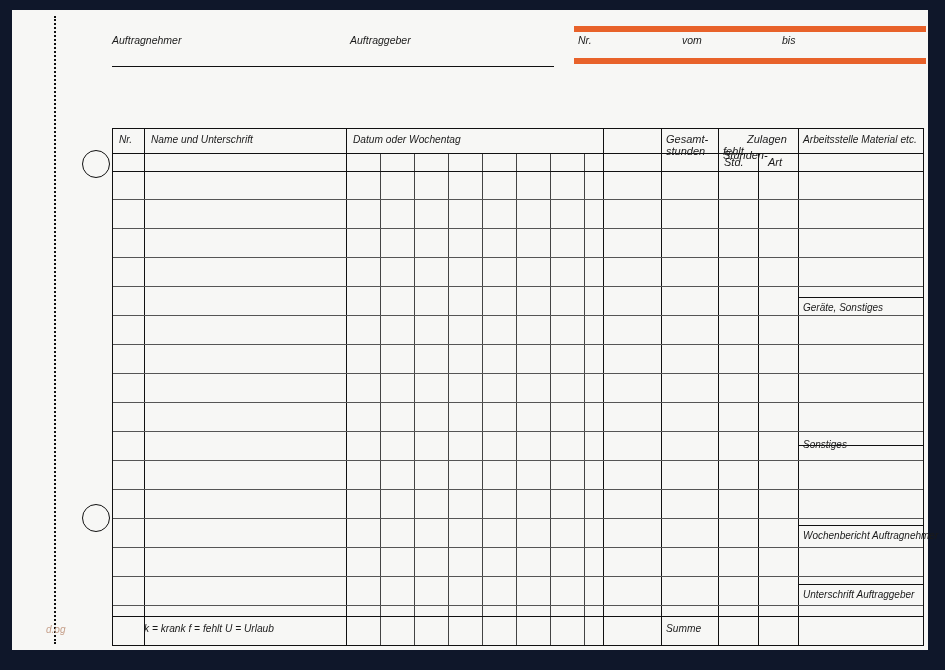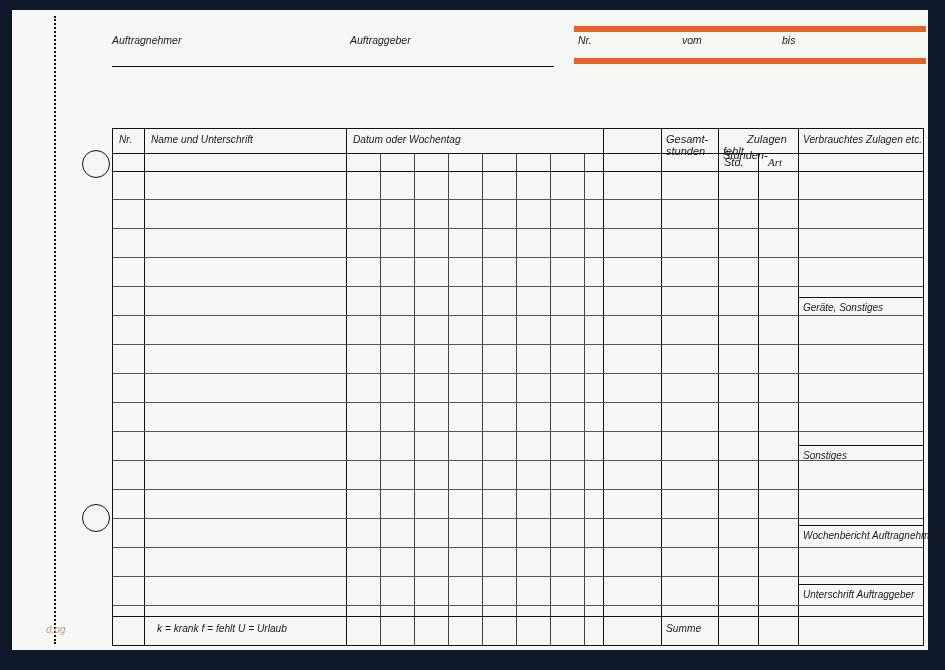--- a/index.html
+++ b/index.html
@@ -228,27 +228,27 @@
 
       <span class="colhead" style="left:6px;top:5px;">Nr.</span>
       <span class="colhead" style="left:38px;top:5px;">Name und Unterschrift</span>
       <span class="colhead" style="left:240px;top:5px;">Datum oder Wochentag</span>
       <span class="subhead" style="left:553px;top:4px;">Gesamt-</span>
       <span class="subhead" style="left:553px;top:16px;">stunden</span>
       <span class="subhead" style="left:610px;top:20px;">Stunden-</span>
       <span class="subhead" style="left:610px;top:16px;">fehlt</span>
       <span class="subhead" style="left:634px;top:4px;">Zulagen</span>
       <span class="subhead" style="left:611px;top:27px;">Std.</span>
-      <span class="subhead" style="left:655px;top:27px;font-family:Liberation Serif, serif;">Art</span>
-      <span class="colhead" style="left:690px;top:5px;">Verbrauchtes Zulagen etc.</span>
+      <span class="subhead" style="left:655px;top:27px;">Art</span>
+      <span class="colhead" style="left:690px;top:5px;">Arbeitsstelle Material etc.</span>
 
       <span class="rightlbl" style="left:690px;top:173px;">Geräte, Sonstiges</span>
-      <span class="rightlbl" style="left:690px;top:321px;">Sonstiges</span>
+      <span class="rightlbl" style="left:690px;top:310px;">Sonstiges</span>
       <span class="rightlbl" style="left:690px;top:401px;">Wochenbericht Auftragnehmer</span>
       <span class="rightlbl" style="left:690px;top:460px;">Unterschrift Auftraggeber</span>
 
-      <span class="footlbl" style="left:44px;top:494px;">k = krank   f = fehlt   U = Urlaub</span>
+      <span class="footlbl" style="left:31px;top:494px;">k = krank   f = fehlt   U = Urlaub</span>
       <span class="footlbl" style="left:553px;top:494px;">Summe</span>
     </div>
 
     <div class="watermark">d.og</div>
   </div>
 </div>
 
 </body></html>

